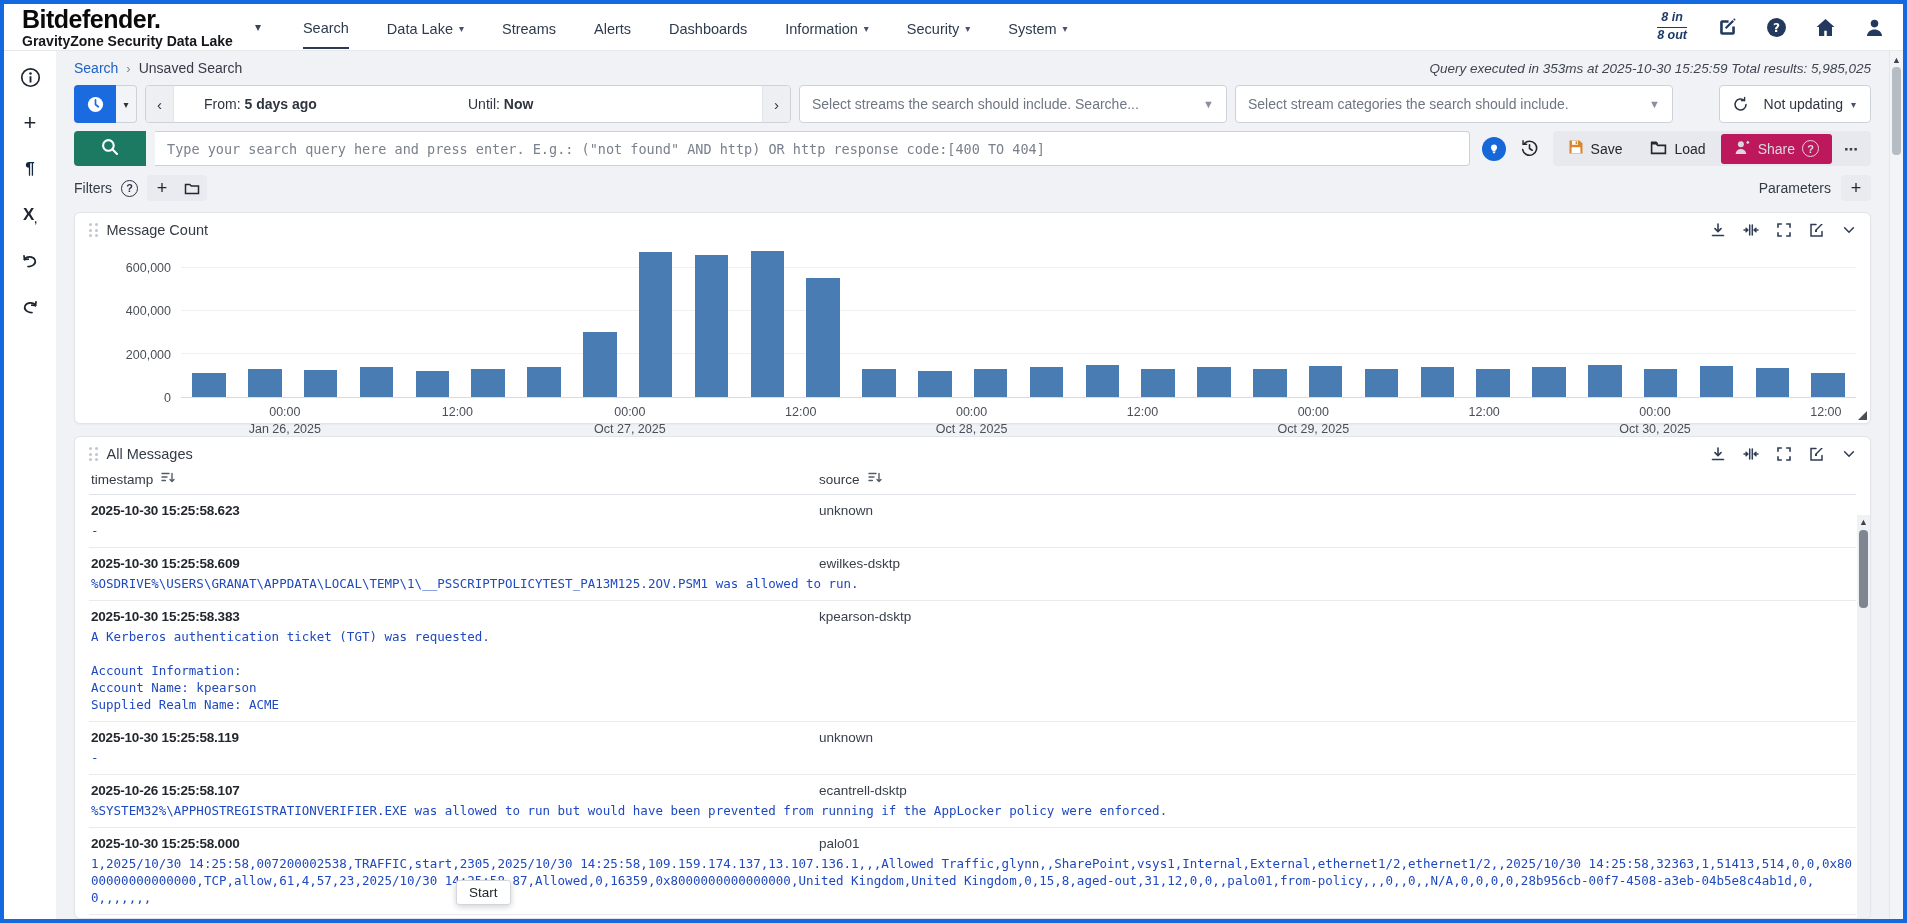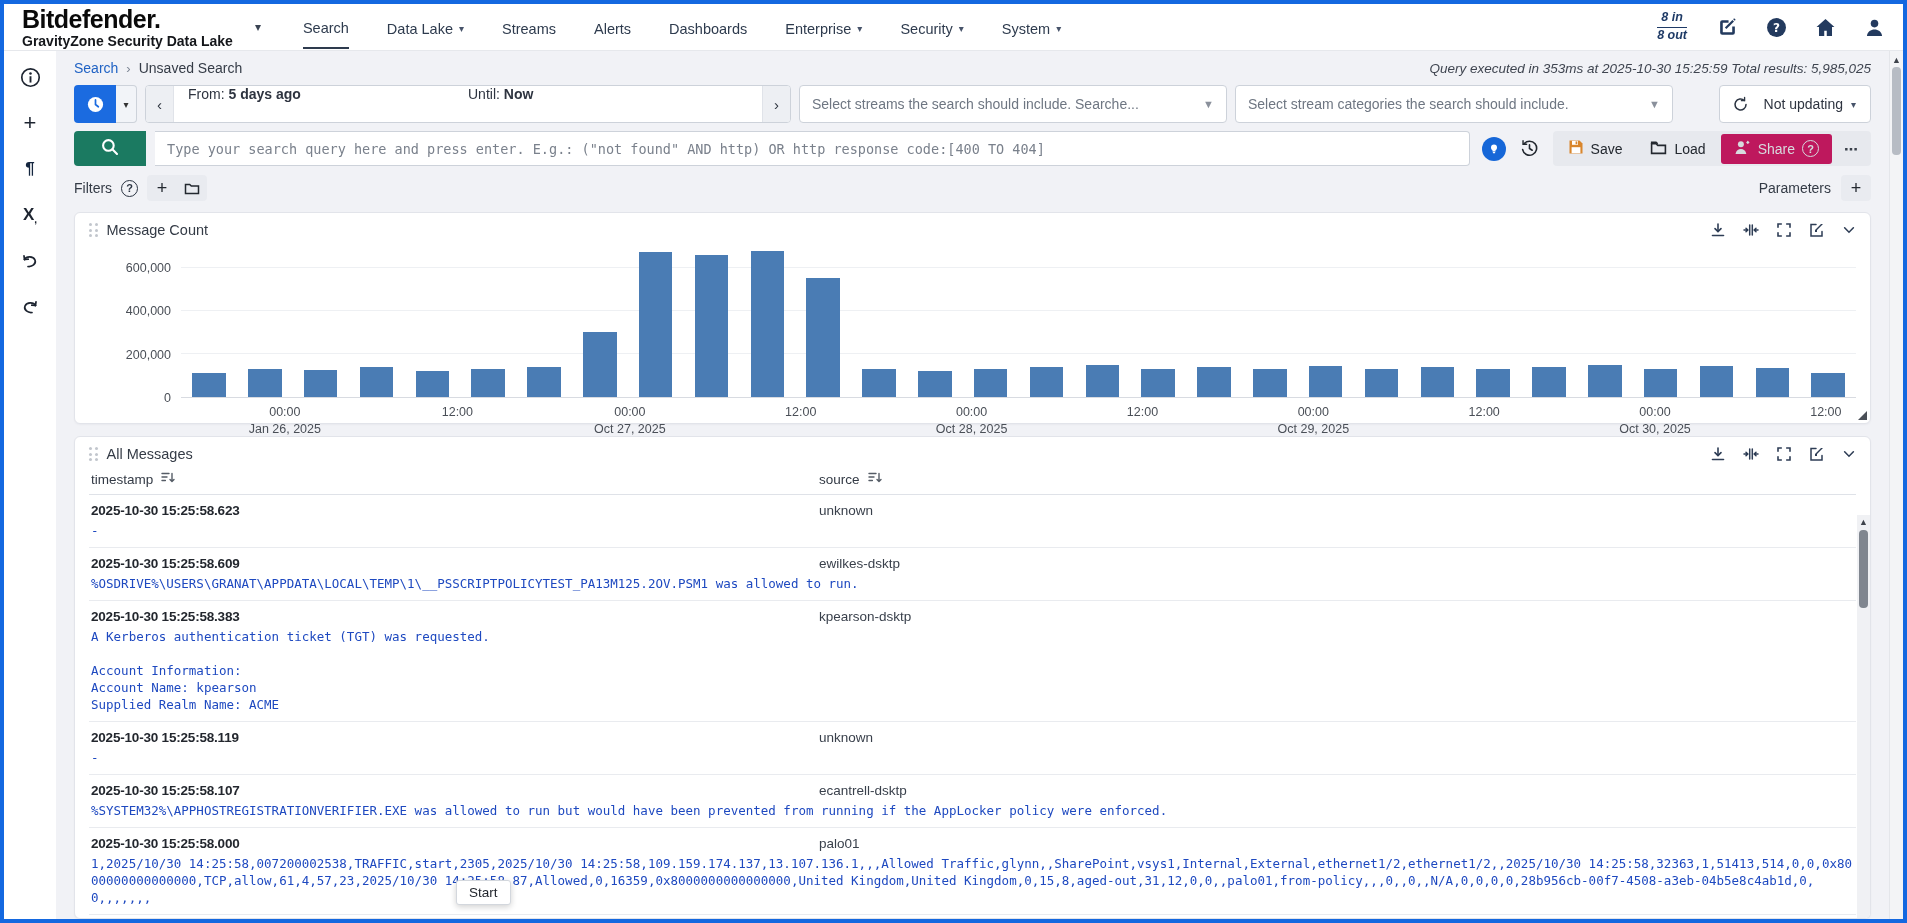--- a/index.html
+++ b/index.html
@@ -46,21 +46,21 @@
 
   
   .time-row{display:flex; align-items:stretch; padding:4px 18px 0; height:42px; gap:8px;}
   .clock-split{display:flex; flex:0 0 auto;}
   .clock-main{width:42px; background:#1b6be0; border-radius:4px 0 0 4px; display:flex; align-items:center; justify-content:center; cursor:pointer;}
   .clock-caret{width:21px; background:#f2f4f8; border:1px solid var(--border); border-left:none; border-radius:0 4px 4px 0; display:flex; align-items:center; justify-content:center; font-size:10px; color:#333; cursor:pointer;}
   .time-box{width:646px; background:#fff; border:1px solid var(--border); border-radius:4px; display:flex; align-items:stretch; overflow:hidden; flex:0 0 auto;}
   .time-nav{width:28px; background:#edeff3; display:flex; align-items:center; justify-content:center; color:#2f3640; font-size:15px; cursor:pointer;}
   .time-nav.left{border-right:1px solid #e0e3e9;}
   .time-nav.right{border-left:1px solid #e0e3e9;}
-  .time-body{flex:1; display:flex; align-items:flex-start; padding:0 14px; font-size:14px; color:#2e3440;}
+  .time-body{flex:1; display:flex; align-items:center; padding:0 30px; font-size:14px; color:#2e3440;}
   .time-part{flex:1; cursor:pointer;}
   .time-part b{font-weight:bold;}
   .sel{background:#fff; border:1px solid var(--border); border-radius:4px; display:flex; align-items:center; padding:0 12px; font-size:14px; color:#6e7682; cursor:pointer; flex:0 0 auto;}
   .sel .sel-caret{margin-left:auto; color:#8a909b; font-size:11px; padding-left:10px;}
   .sel.streams{width:428px;}
   .sel.categories{width:438px;}
   .refresh-group{margin-left:auto; background:#fff; border:1px solid var(--border); border-radius:4px; display:flex; align-items:center; flex:0 0 auto; cursor:pointer;}
   .refresh-btn{width:42px; display:flex; align-items:center; justify-content:center; height:100%;}
   .refresh-label{font-size:14px; color:#2e3440; padding:0 14px 0 2px; display:flex; align-items:center; gap:8px;}
   .refresh-label .caret{font-size:10px; color:#47536a;}
@@ -151,21 +151,21 @@
         <div class="nav-item">
           <span>Streams</span>
         </div>
         <div class="nav-item">
           <span>Alerts</span>
         </div>
         <div class="nav-item">
           <span>Dashboards</span>
         </div>
         <div class="nav-item">
-          <span>Enterprise</span>
+          <span>Information</span>
           <span class="caret">▾</span>
         </div>
         <div class="nav-item">
           <span>Security</span>
           <span class="caret">▾</span>
         </div>
         <div class="nav-item">
           <span>System</span>
           <span class="caret">▾</span>
         </div>
@@ -546,21 +546,21 @@
               </div>
               <div class="mrow">
                 <div class="mrow-top">
                   <span class="m-ts">2025-10-30 15:25:58.119</span>
                   <span class="m-src">unknown</span>
                 </div>
                 <div class="m-msg">-</div>
               </div>
               <div class="mrow">
                 <div class="mrow-top">
-                  <span class="m-ts">2025-10-30 15:25:58.107</span>
+                  <span class="m-ts">2025-10-26 15:25:58.107</span>
                   <span class="m-src">ecantrell-dsktp</span>
                 </div>
                 <div class="m-msg">%SYSTEM32%\APPHOSTREGISTRATIONVERIFIER.EXE was allowed to run but would have been prevented from running if the AppLocker policy were enforced.</div>
               </div>
               <div class="mrow">
                 <div class="mrow-top">
                   <span class="m-ts">2025-10-30 15:25:58.000</span>
                   <span class="m-src">palo01</span>
                 </div>
                 <div class="m-msg">1,2025/10/30 14:25:58,007200002538,TRAFFIC,start,2305,2025/10/30 14:25:58,109.159.174.137,13.107.136.1,,,Allowed Traffic,glynn,,SharePoint,vsys1,Internal,External,ethernet1/2,ethernet1/2,,2025/10/30 14:25:58,32363,1,51413,514,0,0,0x8000000000000000,TCP,allow,61,4,57,23,2025/10/30 14:25:58,87,Allowed,0,16359,0x8000000000000000,United Kingdom,United Kingdom,0,15,8,aged-out,31,12,0,0,,palo01,from-policy,,,0,,0,,N/A,0,0,0,0,28b956cb-00f7-4508-a3eb-04b5e8c4ab1d,0,0,,,,,,,</div>

